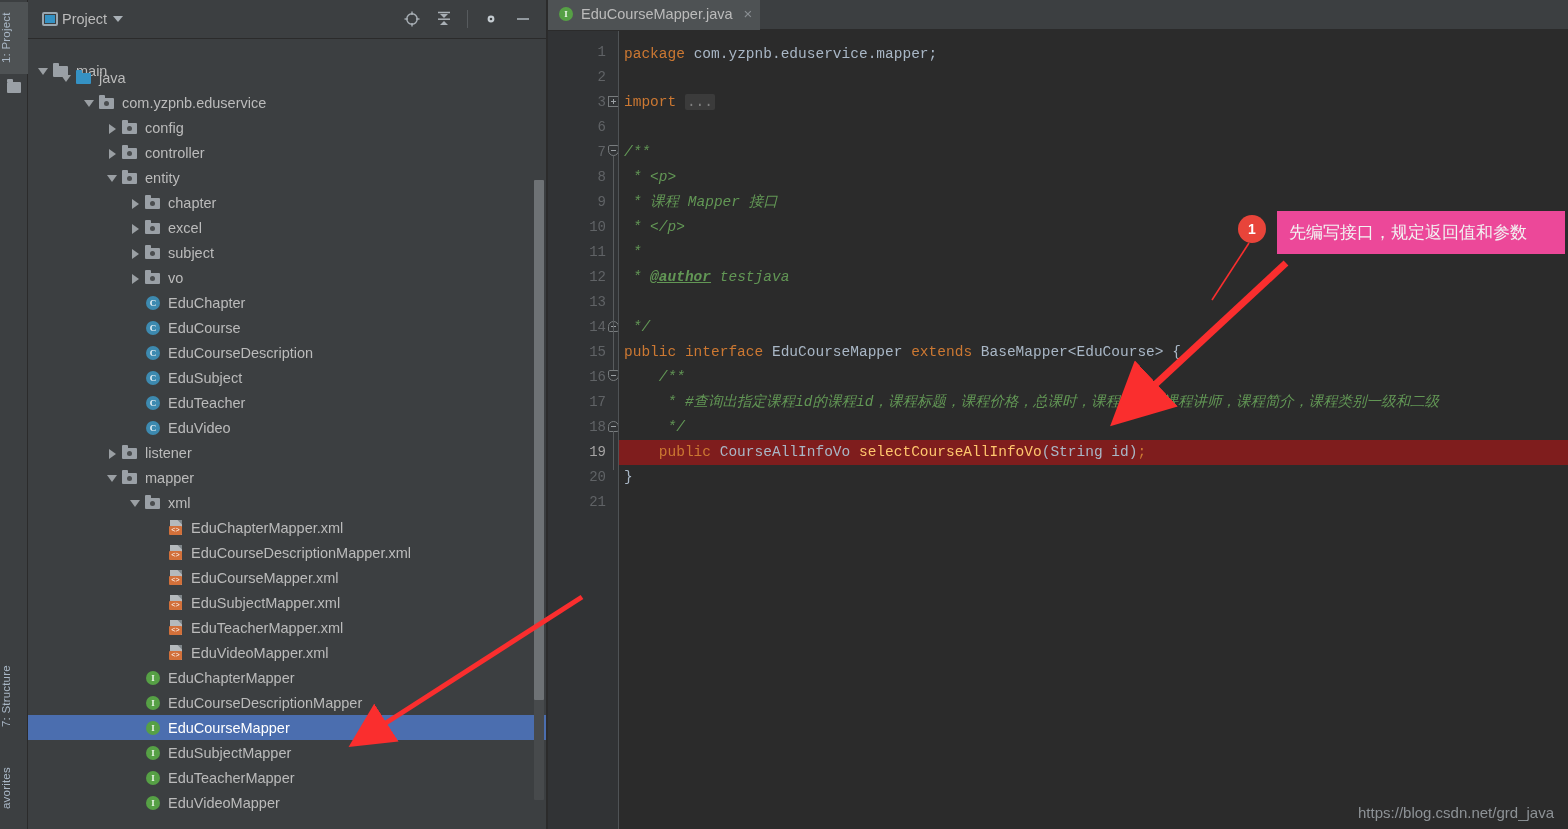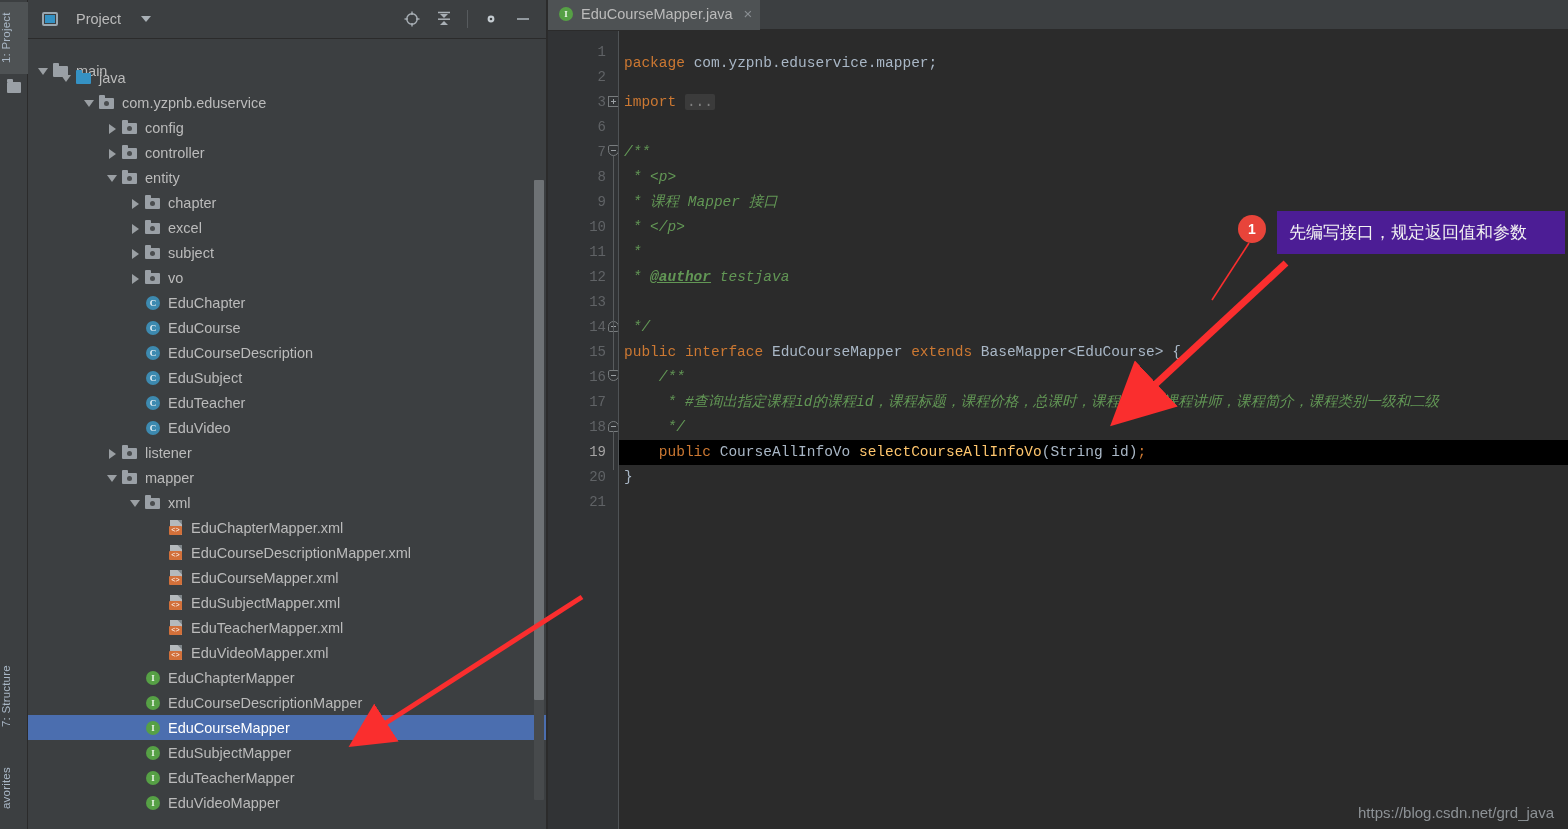--- a/index.html
+++ b/index.html
@@ -39,21 +39,21 @@
   
   .project-panel {
     position: absolute; left: 28px; top: 0; width: 520px; height: 829px;
     background: #3c3f41;
   }
   .panel-header {
     position: relative; height: 39px; background: #3c3f41;
     border-bottom: 1px solid #2b2b2b;
     display: flex; align-items: center; padding: 0 8px;
   }
-  .panel-title-wrap { display: flex; align-items: center; gap: 18px; padding-left: 6px; }
+  .panel-title-wrap { display: flex; align-items: center; gap: 4px; padding-left: 6px; }
   .proj-icon {
     width: 16px; height: 14px; background: #3c3f41;
     border: 2px solid #9aa7b0; border-radius: 2px;
     position: relative;
   }
   .proj-icon:after {
     content:''; position:absolute; left:1px; top:1px; right:1px; bottom:1px;
     background:#3592c4;
   }
   .panel-title { color: #bbbbbb; font-size: 14.5px; }
@@ -232,38 +232,38 @@
     position: absolute; left: 70px; top: 0; bottom: 0; width: 1px; background: #4f5356;
   }
   .code {
     position: absolute; left: 71px; top: 0; right: 0; bottom: 0;
   }
   .code-line {
     position: absolute; left: 0; right: 0; height: 25px; line-height: 25px;
     font-family: "Liberation Mono", monospace; font-size: 14.5px;
     white-space: pre; padding-left: 5px; color: #a9b7c6;
   }
-  .code-line.caret { background: #000000; }
+  .code-line.caret { background: #7f1d1d; }
   .kw { color: #cc7832; }
   .cmt { color: #629755; font-style: italic; }
   .cmt-tag { color: #629755; font-style: italic; font-weight: bold; text-decoration: underline; }
   .type { color: #a9b7c6; }
   .meth { color: #ffc66d; }
   .plain { color: #a9b7c6; }
   .dots {
     background: #3b3b3b; color: #808080; padding: 0 2px; border-radius: 2px;
   }
 
   
   .anno-layer {
     position: absolute; left: 0; top: 0; width: 1568px; height: 829px;
     pointer-events: none;
   }
   .callout {
-    position: absolute; background: #4c1d95;
+    position: absolute; background: #ec4899;
     color: #f2f2f2; font-size: 17px; line-height: 27px;
     padding: 8px 12px; width: 288px;
     font-family: "Liberation Sans", sans-serif;
   }
   .badge {
     position: absolute; width: 28px; height: 28px; border-radius: 50%;
     background: #e8443a; color: #fff; font-size: 14px;
     line-height: 28px; text-align: center; font-weight: bold;
   }
   .watermark {
@@ -661,21 +661,21 @@
             <span class="fold-minus" style="border-radius:6px 6px 2px 2px;"></span>
           </div>
           <div class="gutter-line active" style="top: 409px;">19</div>
           <div class="gutter-line" style="top: 434px;">20</div>
           <div class="gutter-line" style="top: 459px;">21</div>
           <div class="fold-bar" style="top: 125px; height: 214px; left: 65px;"></div>
           <div class="fold-bar" style="top: 400px; height: 39px; left: 65px;"></div>
         </div>
       <div class="vline"></div>
       <div class="code" id="code">
-          <div class="code-line" style="top: 20px;"><span class="kw">package </span><span class="plain">com.yzpnb.eduservice.mapper;</span></div>
+          <div class="code-line" style="top: 11px;"><span class="kw">package </span><span class="plain">com.yzpnb.eduservice.mapper;</span></div>
           <div class="code-line" style="top: 34px;"></div>
           <div class="code-line" style="top: 59px;"><span class="kw">import </span><span class="dots">...</span></div>
           <div class="code-line" style="top: 84px;"></div>
           <div class="code-line" style="top: 109px;"><span class="cmt">/**</span></div>
           <div class="code-line" style="top: 134px;"><span class="cmt"> * &lt;p&gt;</span></div>
           <div class="code-line" style="top: 159px;"><span class="cmt"> * 课程 Mapper 接口</span></div>
           <div class="code-line" style="top: 184px;"><span class="cmt"> * &lt;/p&gt;</span></div>
           <div class="code-line" style="top: 209px;"><span class="cmt"> *</span></div>
           <div class="code-line" style="top: 234px;"><span class="cmt"> * </span><span class="cmt-tag">@author</span><span class="cmt"> testjava</span></div>
           <div class="code-line" style="top: 284px;"><span class="cmt"> */</span></div>

